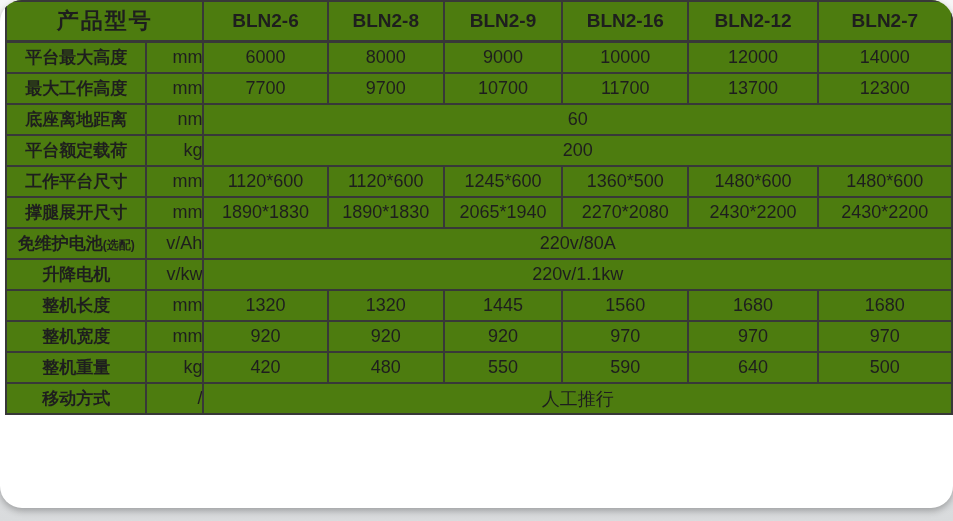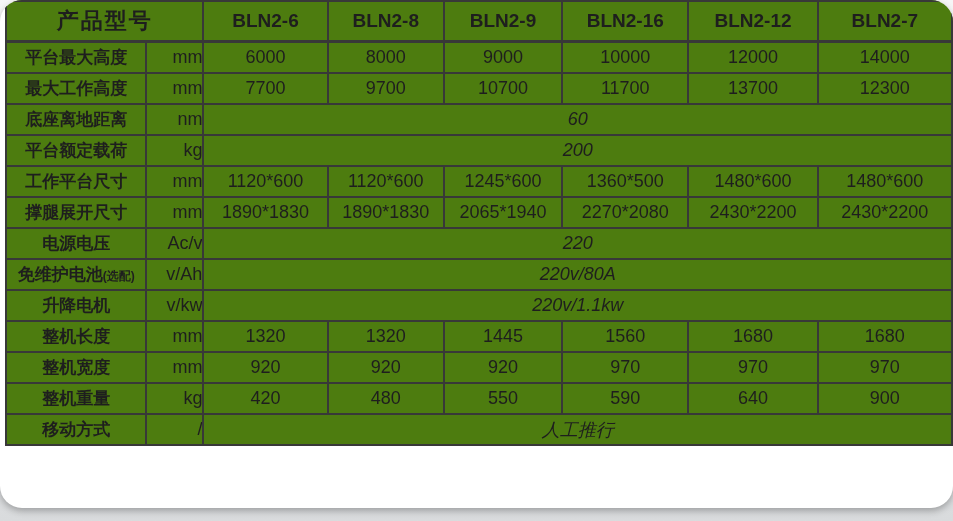--- a/index.html
+++ b/index.html
@@ -55,21 +55,21 @@
     height: 29px;
     font-size: 17px;
     font-weight: bold;
     margin-top: 12px;
   }
   .spec tbody td {
     font-size: 18px;
     font-weight: 400;
   }
   td.unit { font-size: 18px; text-align: right; }
-  td.span-value { font-size: 18px; font-style: italic; }
+  td.span-value { font-size: 18px; }
   span.small-note {
     font-size: 12px;
     font-weight: bold;
     letter-spacing: 0;
   }
 </style>
 </head>
 <body>
 
 <div class="card">
@@ -140,25 +140,20 @@
           <th>撑腿展开尺寸</th>
           <td class="unit">mm</td>
           <td>1890*1830</td>
           <td>1890*1830</td>
           <td>2065*1940</td>
           <td>2270*2080</td>
           <td>2430*2200</td>
           <td>2430*2200</td>
         </tr>
         <tr>
-          <th>电源电压</th>
-          <td class="unit">Ac/v</td>
-          <td colspan="6" class="span-value">220</td>
-        </tr>
-        <tr>
           <th>免维护电池<span class="small-note">(选配)</span></th>
           <td class="unit">v/Ah</td>
           <td colspan="6" class="span-value">220v/80A</td>
         </tr>
         <tr>
           <th>升降电机</th>
           <td class="unit">v/kw</td>
           <td colspan="6" class="span-value">220v/1.1kw</td>
         </tr>
         <tr>
@@ -182,21 +177,21 @@
           <td>970</td>
         </tr>
         <tr>
           <th>整机重量</th>
           <td class="unit">kg</td>
           <td>420</td>
           <td>480</td>
           <td>550</td>
           <td>590</td>
           <td>640</td>
-          <td>900</td>
+          <td>500</td>
         </tr>
         <tr>
           <th>移动方式</th>
           <td class="unit">/</td>
           <td colspan="6" class="span-value">人工推行</td>
         </tr>
       </tbody>
   </table>
 </div>
 

